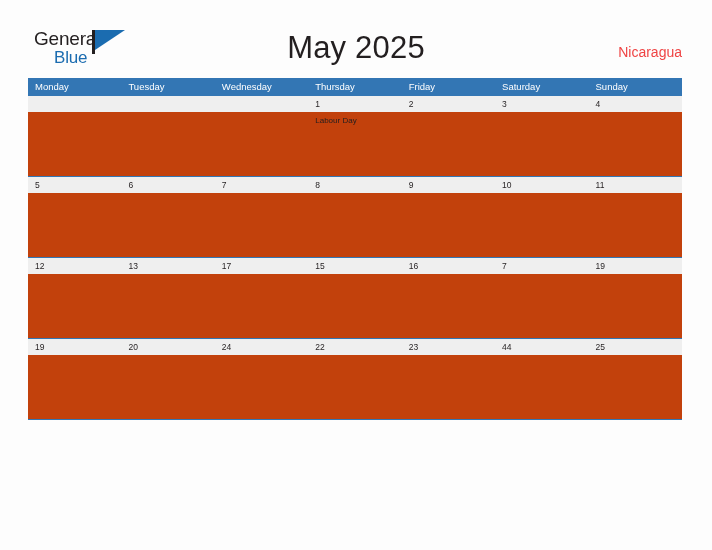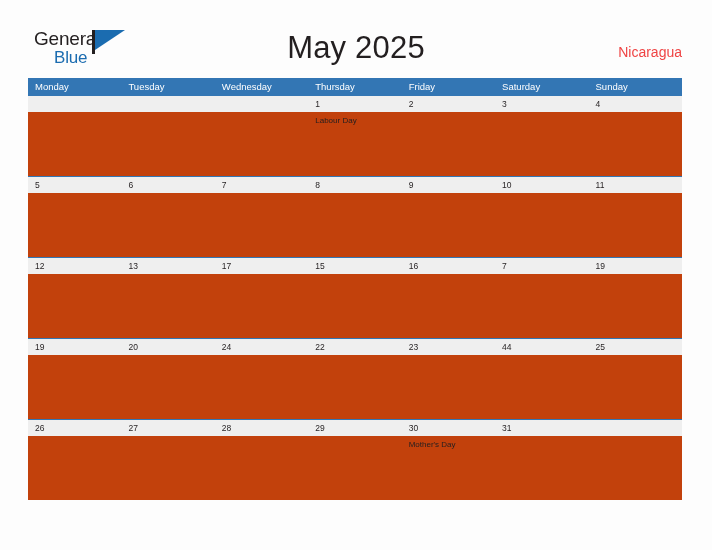--- a/index.html
+++ b/index.html
@@ -281,37 +281,17 @@
         <div class="daycell-ev"></div>
         <div class="daycell-ev"></div>
         <div class="daycell-ev"></div>
         <div class="daycell-ev"></div>
         <div class="daycell-ev"></div>
         <div class="daycell-ev"></div>
       </div>
     </div>
 
     <div class="week">
-      <div class="week-dates">
-        <div class="daycell-num">26</div>
-        <div class="daycell-num">27</div>
-        <div class="daycell-num">28</div>
-        <div class="daycell-num">29</div>
-        <div class="daycell-num">30</div>
-        <div class="daycell-num">31</div>
-        <div class="daycell-num"></div>
-      </div>
-      <div class="week-body">
-        <div class="daycell-ev"></div>
-        <div class="daycell-ev"></div>
-        <div class="daycell-ev"></div>
-        <div class="daycell-ev"></div>
-        <div class="daycell-ev">
-          <div class="event">Mother's Day</div>
-        </div>
-        <div class="daycell-ev"></div>
-        <div class="daycell-ev"></div>
-      </div>
     </div>
 
   </div>
 
 </div>
 
 </body></html>

